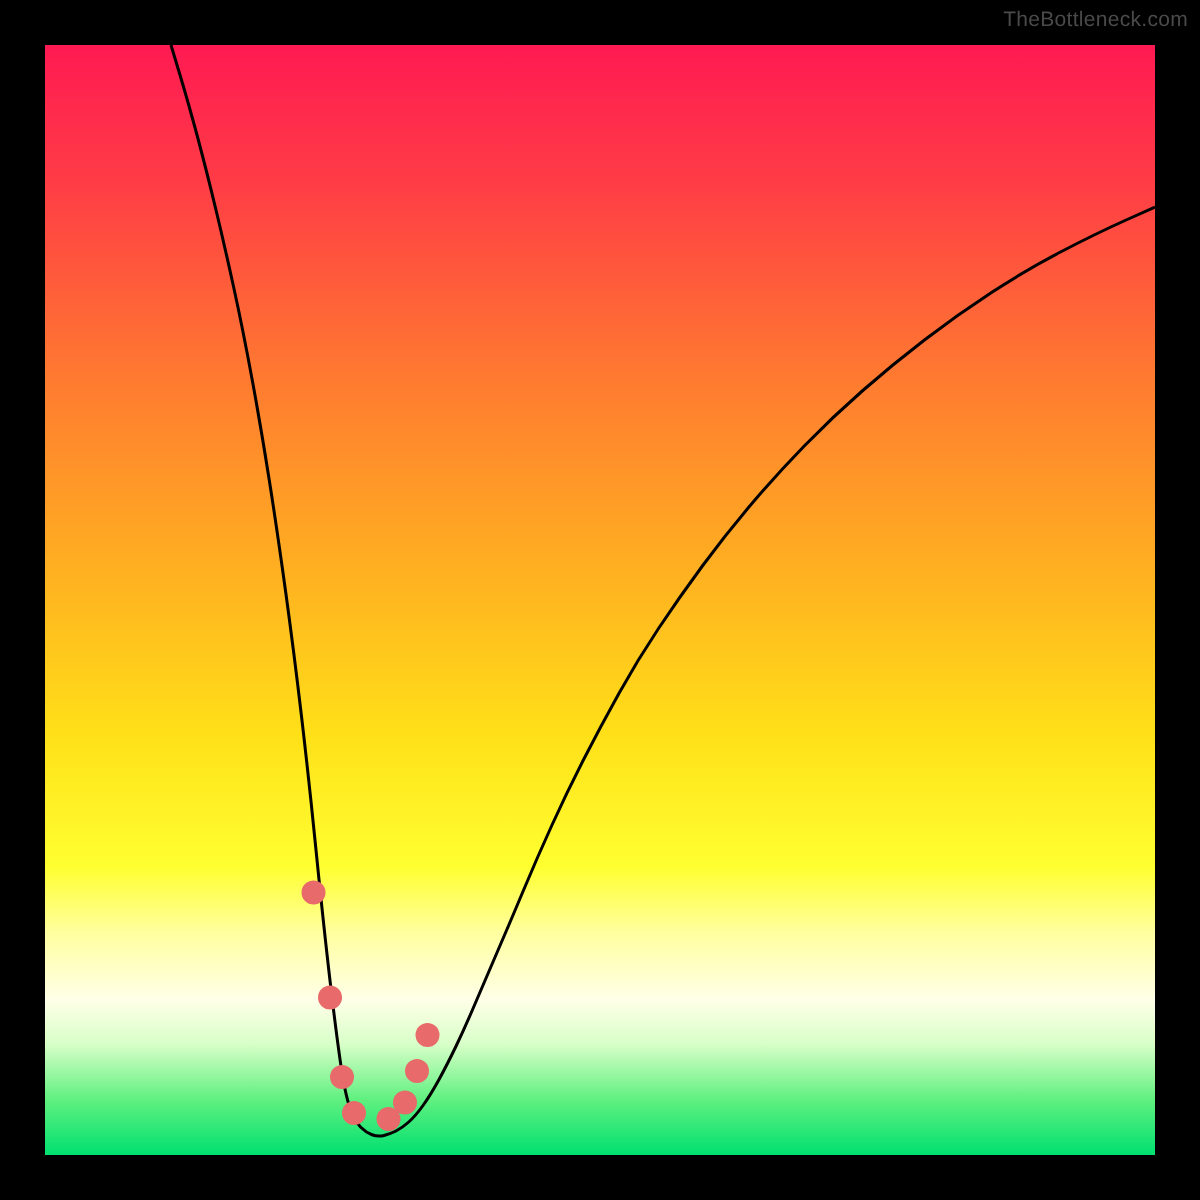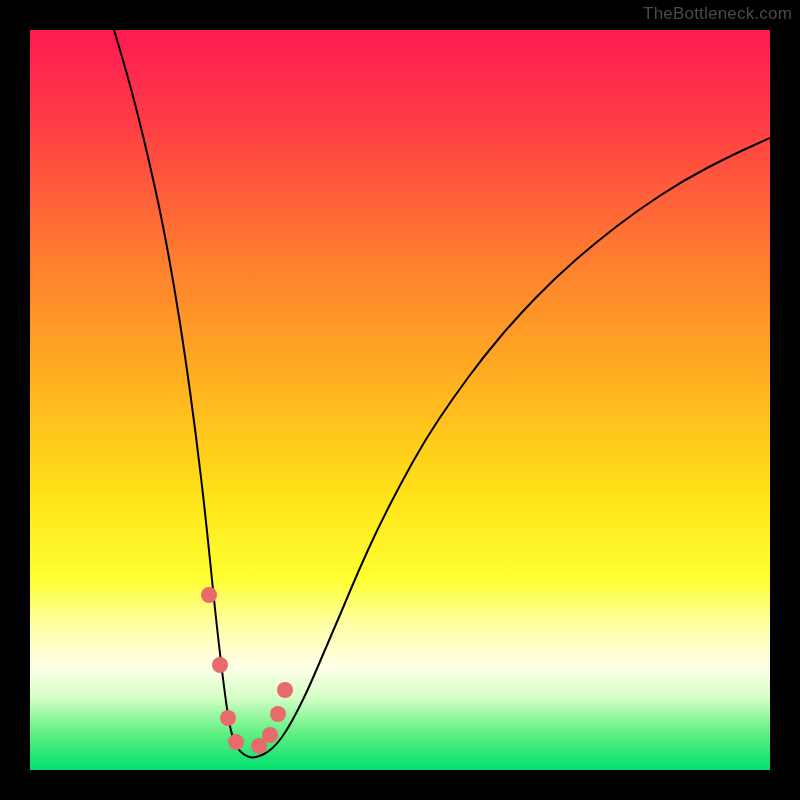--- a/index.html
+++ b/index.html
@@ -23,21 +23,21 @@
     top: 30px;
     width: 740px;
     height: 740px;
     overflow: hidden;
   }
   .watermark {
     position: absolute;
     top: 4px;
     right: 8px;
     color: #4a4a4a;
-    font-size: 17px;
+    font-size: 14px;
     font-weight: 500;
     letter-spacing: 0.2px;
     z-index: 10;
   }
   svg {
     display: block;
   }
 </style>
 </head>
 <body>

